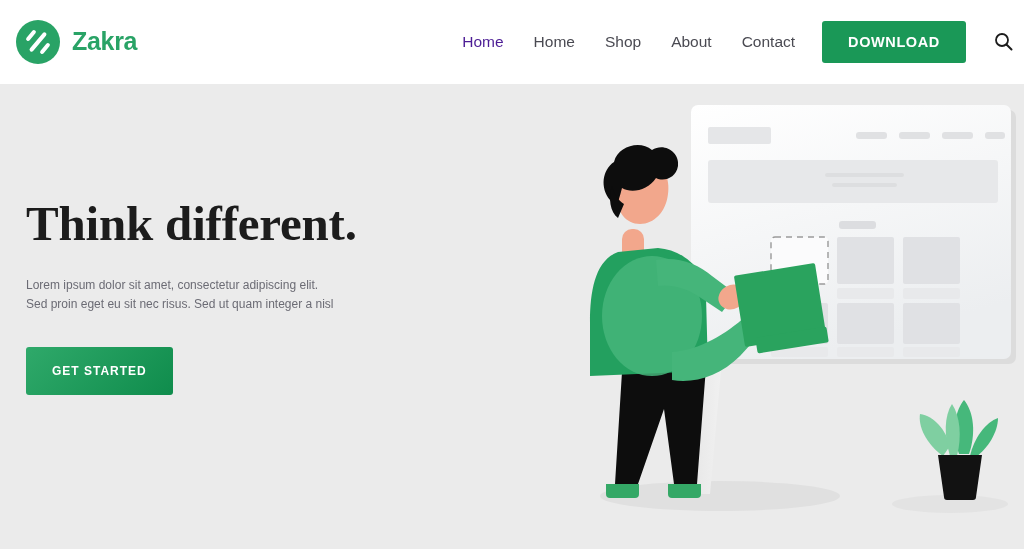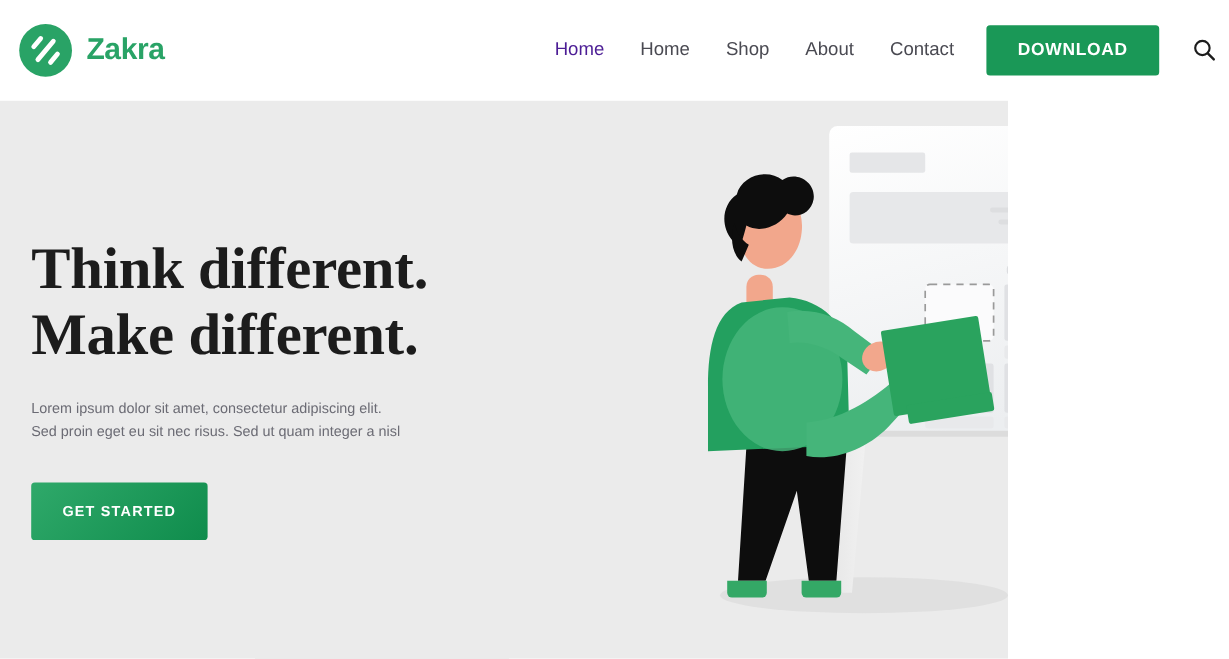--- a/index.html
+++ b/index.html
@@ -71,21 +71,21 @@
   }
   .icon-btn {
     display: flex; align-items: center; justify-content: center;
     cursor: pointer; background: none; border: none;
   }
   .search-btn { margin-left: 27px; width: 22px; height: 22px; }
 
   
   .hero {
     position: absolute; top: 84px; left: 0;
-    width: 840px; height: 465px;
+    width: 1024px; height: 465px;
     background: #ebebeb;
     overflow: hidden;
   }
   .hero-copy {
     position: absolute; left: 26px; top: 113px; width: 470px;
   }
   .hero-title {
     font-family: "Liberation Serif", serif;
     font-size: 49px; font-weight: bold; line-height: 1.12;
     color: #1c1c1c; letter-spacing: -0.2px;
@@ -145,21 +145,20 @@
       </button>
 
     </div>
   </div>
 
   <div class="hero">
 
     <div class="hero-copy">
       <h1 class="hero-title">
         <span>Think different.</span><br>
-        <span>Make different.</span>
       </h1>
       <p class="hero-text">
         <span>Lorem ipsum dolor sit amet, consectetur adipiscing elit.</span><br>
         <span>Sed proin eget eu sit nec risus. Sed ut quam integer a nisl</span><br>
       </p>
       <button class="btn-started">GET STARTED</button>
     </div>
 
     <div class="hero-art">
       <svg width="464" height="465" viewBox="0 0 464 465" aria-hidden="true">

